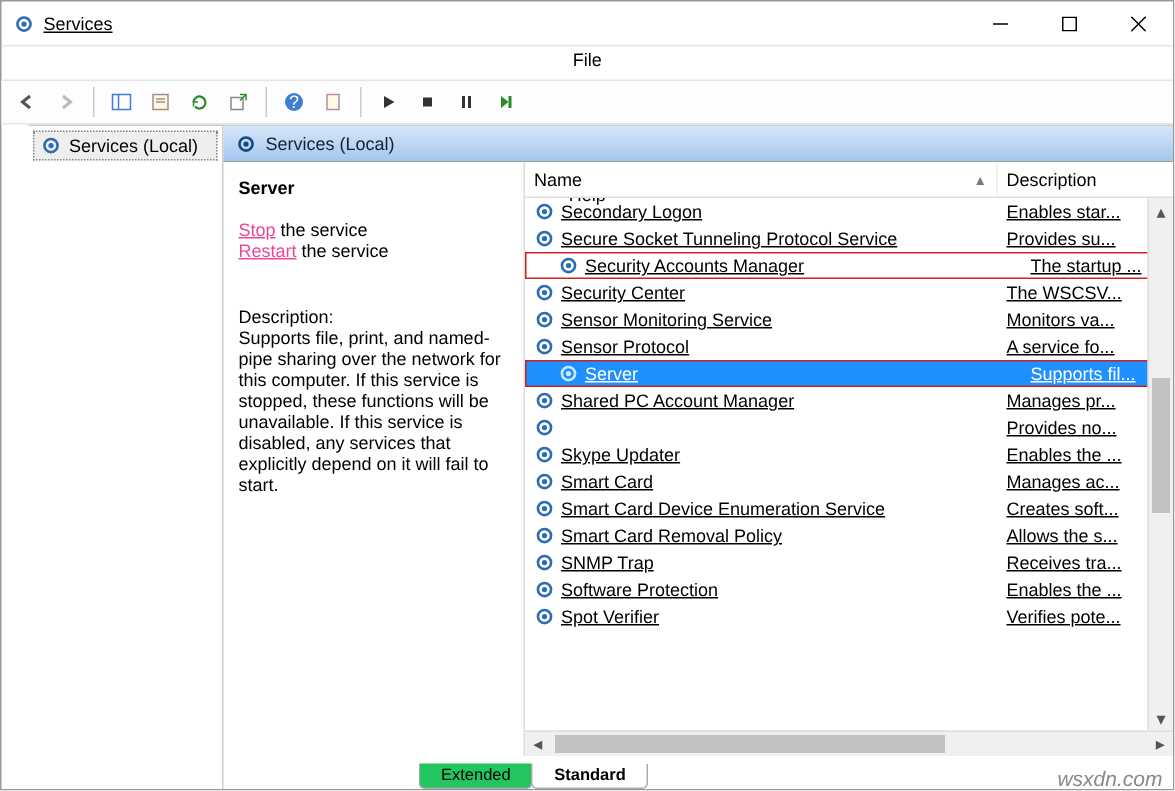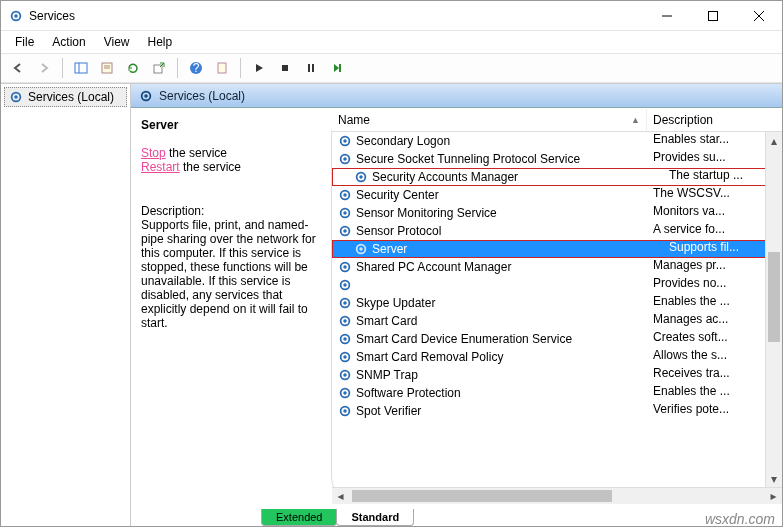--- a/index.html
+++ b/index.html
@@ -1,42 +1,42 @@
 <!DOCTYPE html>
 <html><head>
 <meta charset="utf-8">
 <style>
   * { box-sizing: border-box; margin: 0; padding: 0; font-family: "Segoe UI", Tahoma, sans-serif; font-size: 12px; }
   body { width: 783px; height: 527px; background: #fff; position: relative; }
   .window { width: 783px; height: 527px; border: 1px solid #999; background: #fff; display: flex; flex-direction: column; }
   .titlebar { height: 30px; display: flex; align-items: center; padding: 0 0 0 8px; border-bottom: 1px solid #e5e5e5; }
   .titlebar .gear { margin-right: 6px; }
-  .titlebar .title { flex: 1; font-size: 12px; }
+  .titlebar .title { flex: 1; font-size: 12px; text-decoration: underline; }
   .tbtn { width: 46px; height: 30px; display: flex; align-items: center; justify-content: center; }
-  .menubar { height: 22px; display: flex; align-items: center; padding: 0 6px; gap: 2px; }
+  .menubar { height: 22px; display: flex; align-items: center; padding: 0 6px; gap: 12px; flex-direction: column; }
   .menubar span { padding: 2px 8px; }
   .toolbar { height: 30px; display: flex; align-items: center; padding: 0 6px; gap: 4px; border-top: 1px solid #e5e5e5; border-bottom: 1px solid #e5e5e5; background: #fdfdfd;}
   .tbicon { width: 22px; height: 22px; display: flex; align-items: center; justify-content: center; border: 1px solid transparent; }
   .sep { width: 1px; height: 20px; background: #ccc; margin: 0 3px; }
-  .content { flex: 1; display: flex; border-top: 1px solid #ccc; min-height: 0;}
+  .content { flex: 1; display: flex; border-top: 1px solid #ccc; min-height: 0; margin-left: 18px;}
   .leftpane { width: 130px; border-right: 1px solid #ccc; padding: 3px; }
   .leftitem { display: flex; align-items: center; gap: 5px; padding: 2px 4px; border: 1px dotted #888; background: #eee;}
   .rightpane { flex: 1; display: flex; flex-direction: column; min-width: 0;}
   .paneheader { background: linear-gradient(#d6e6f9,#a5c7ee); height: 24px; display: flex; align-items: center; padding: 0 8px; gap: 6px; border-bottom: 1px solid #8aa; color: #123;}
   .panebody { flex: 1; display: flex; padding: 0; min-height: 0;}
   .detailpane { width: 200px; padding: 10px 10px 10px 10px; }
   .detailpane h2 { font-size: 12px; font-weight: bold; margin-bottom: 14px; }
   .detailpane .link { color: #ec4899; text-decoration: underline; cursor: pointer; }
   .detailpane .desc { margin-top: 30px; }
-  .listpane { flex: 1; display: flex; flex-direction: column; border-left: 1px solid #ddd; min-width:0;border-radius:27px;}
+  .listpane { flex: 1; display: flex; flex-direction: column; border-left: 1px solid #ddd; min-width:0;}
   .listhead { display: flex; border-bottom: 1px solid #ddd; background: #fff; height: 24px; align-items: center;}
   .colname { width: 315px; padding: 4px 6px; border-right: 1px solid #eee; display:flex; align-items:center; justify-content:space-between;}
   .coldesc { flex: 1; padding: 4px 6px;}
   .listbody { flex: 1; overflow: hidden; position: relative;}
-  .row { display: flex; height: 18px; }
+  .row { display: flex; align-items: center; height: 18px; text-decoration: underline; }
   .row .rname { width: 315px; padding: 0 6px; display: flex; align-items: center; gap: 4px; white-space: nowrap; overflow: hidden;}
   .row .rdesc { flex: 1; padding: 0 6px; white-space: nowrap; overflow: hidden; text-overflow: ellipsis;}
   .row.selected { background: #1e90ff; color: #fff; }
   .row.highlight { outline: 1px solid #c22; outline-offset: -1px; padding-left: 16px; }
   .scroll-v { position: absolute; right: 0; top: 0; bottom: 17px; width: 17px; background: #f0f0f0; border-left: 1px solid #ddd;}
   .scroll-v .thumb { position: absolute; left: 2px; right: 2px; top: 120px; height: 90px; background: #c2c2c2;}
   .scroll-v .arrow { position:absolute; left:0; right:0; height:17px; display:flex;align-items:center;justify-content:center;color:#555;}
   .scroll-h { position: absolute; left: 0; right: 0; bottom: 0; height: 17px; background: #f0f0f0; border-top: 1px solid #ddd;}
   .scroll-h .thumb { position:absolute; top:2px; bottom:2px; left:20px; width: 260px; background:#c2c2c2;}
   .scroll-h .arrow { position:absolute; top:0; bottom:0; width:17px; display:flex;align-items:center;justify-content:center;color:#555;}

